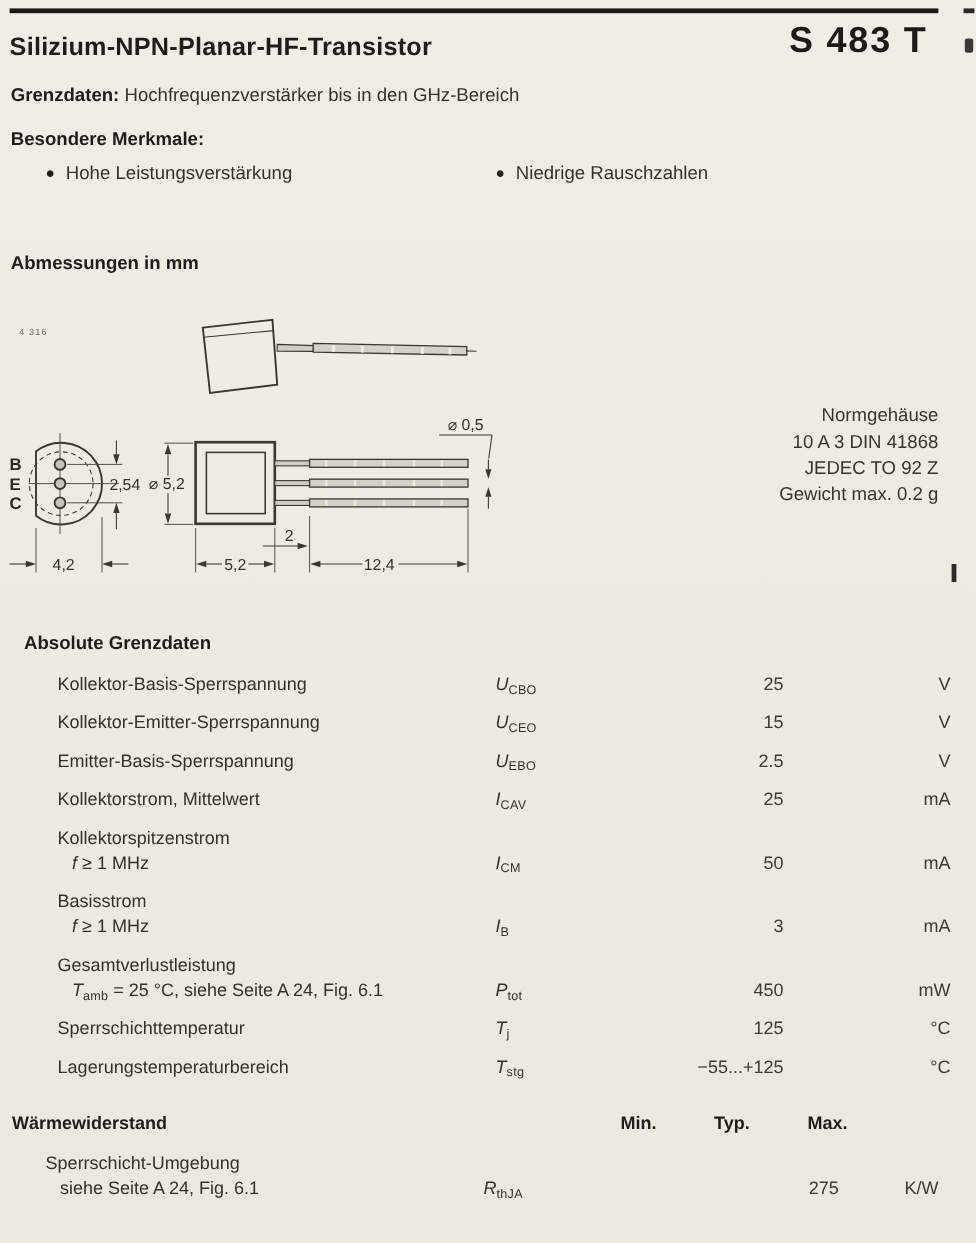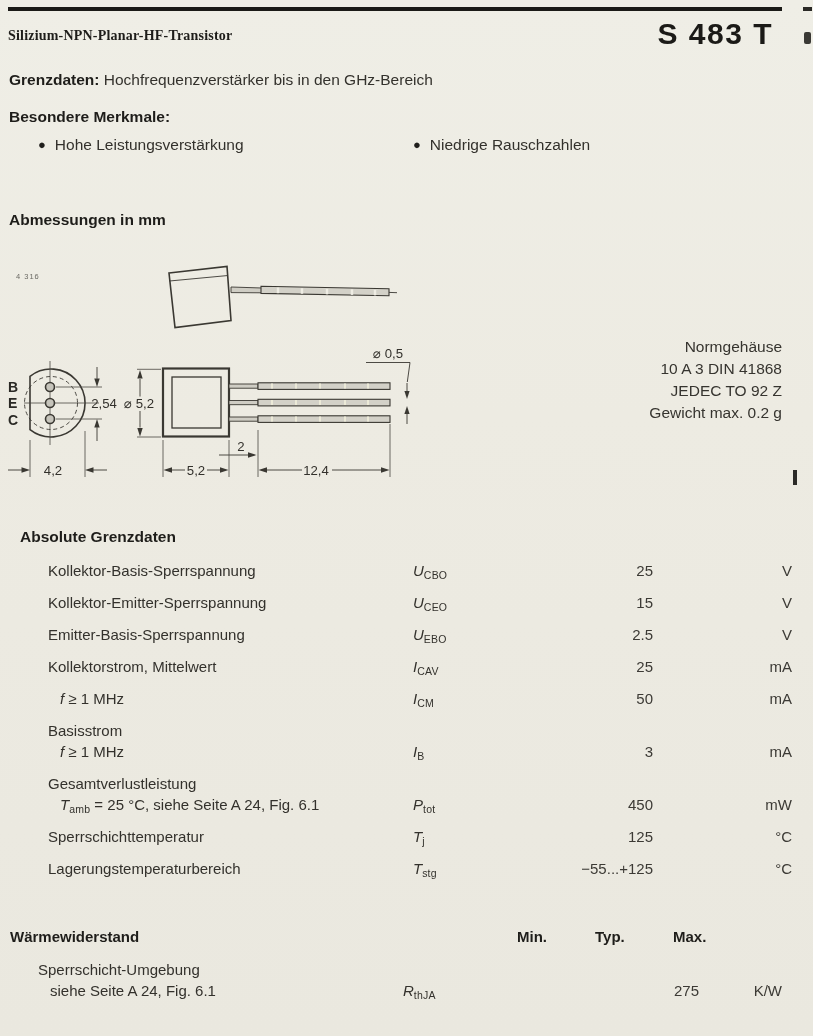--- a/index.html
+++ b/index.html
@@ -11,21 +11,21 @@
     position: relative;
     overflow: hidden;
   }
   .page { position: absolute; inset: 0; background: linear-gradient(180deg,#efeee6 0%,#edebe2 40%,#eae8df 100%); }
 
   .top-rule { position:absolute; left:8px; top:7px; width:774px; height:4px; background:#1b1a17; }
   .edge-frag1 { position:absolute; left:803px; top:7px; width:9px; height:4px; background:#2a2926; }
   .edge-frag2 { position:absolute; left:804px; top:32px; width:7px; height:12px; background:#3a3935; border-radius:2px; }
   .edge-frag3 { position:absolute; left:793px; top:470px; width:4px; height:15px; background:#2c2b28; }
 
-  .title { position:absolute; left:8px; top:28px; font-size:14px; font-weight:bold; color:#1e1d1a; letter-spacing:0.2px;font-family:Liberation Serif, serif; }
+  .title { position:absolute; left:8px; top:28px; font-size:21px; font-weight:bold; color:#1e1d1a; letter-spacing:0.2px; }
   .partno { position:absolute; right:40px; top:17px; font-size:30px; font-weight:bold; color:#1b1a17; letter-spacing:1.5px; }
 
   .apps { position:absolute; left:9px; top:71px; font-size:15.5px; }
   .apps b { color:#1e1d1a; }
   .feat-head { position:absolute; left:9px; top:108px; font-size:15.5px; font-weight:bold; color:#1e1d1a; }
   .feat-row { position:absolute; left:0; top:136px; width:100%; height:20px; font-size:15.5px; }
   .feat-item1 { position:absolute; left:38px; }
   .feat-item2 { position:absolute; left:413px; }
   .bullet { display:inline-block; margin-right:9px; font-size:13px; position:relative; top:-1px; color:#201f1c; }
 
@@ -248,20 +248,21 @@
       <div class="c-label">
           <div class="lbl">Kollektorstrom, Mittelwert</div>
         </div>
       <div class="c-sym"><i>I</i><sub>CAV</sub></div>
       <div class="c-val">25</div>
       <div class="c-unit">mA</div>
     </div>
 
     <div class="trow">
       <div class="c-label">
+        <div class="lbl">Kollektorspitzenstrom</div>
         <div class="cond"><i>f</i><span> ≥ 1 MHz</span></div>
       </div>
       <div class="c-sym"><i>I</i><sub>CM</sub></div>
       <div class="c-val">50</div>
       <div class="c-unit">mA</div>
     </div>
 
     <div class="trow">
       <div class="c-label">
         <div class="lbl">Basisstrom</div>

